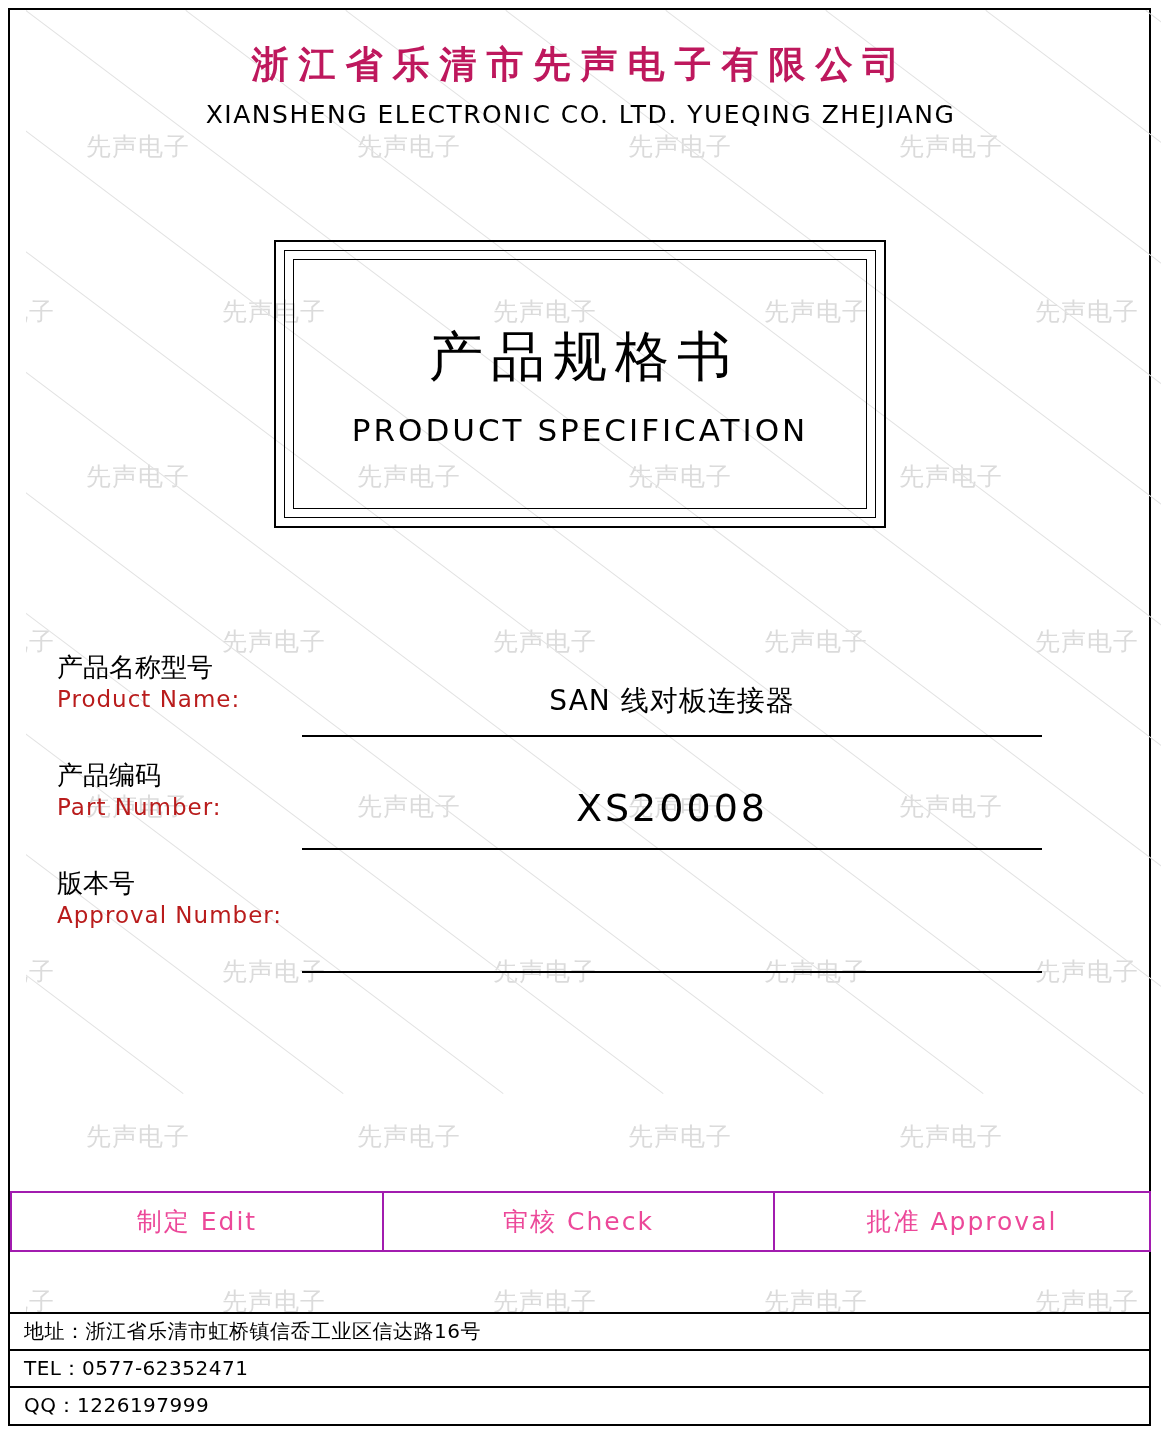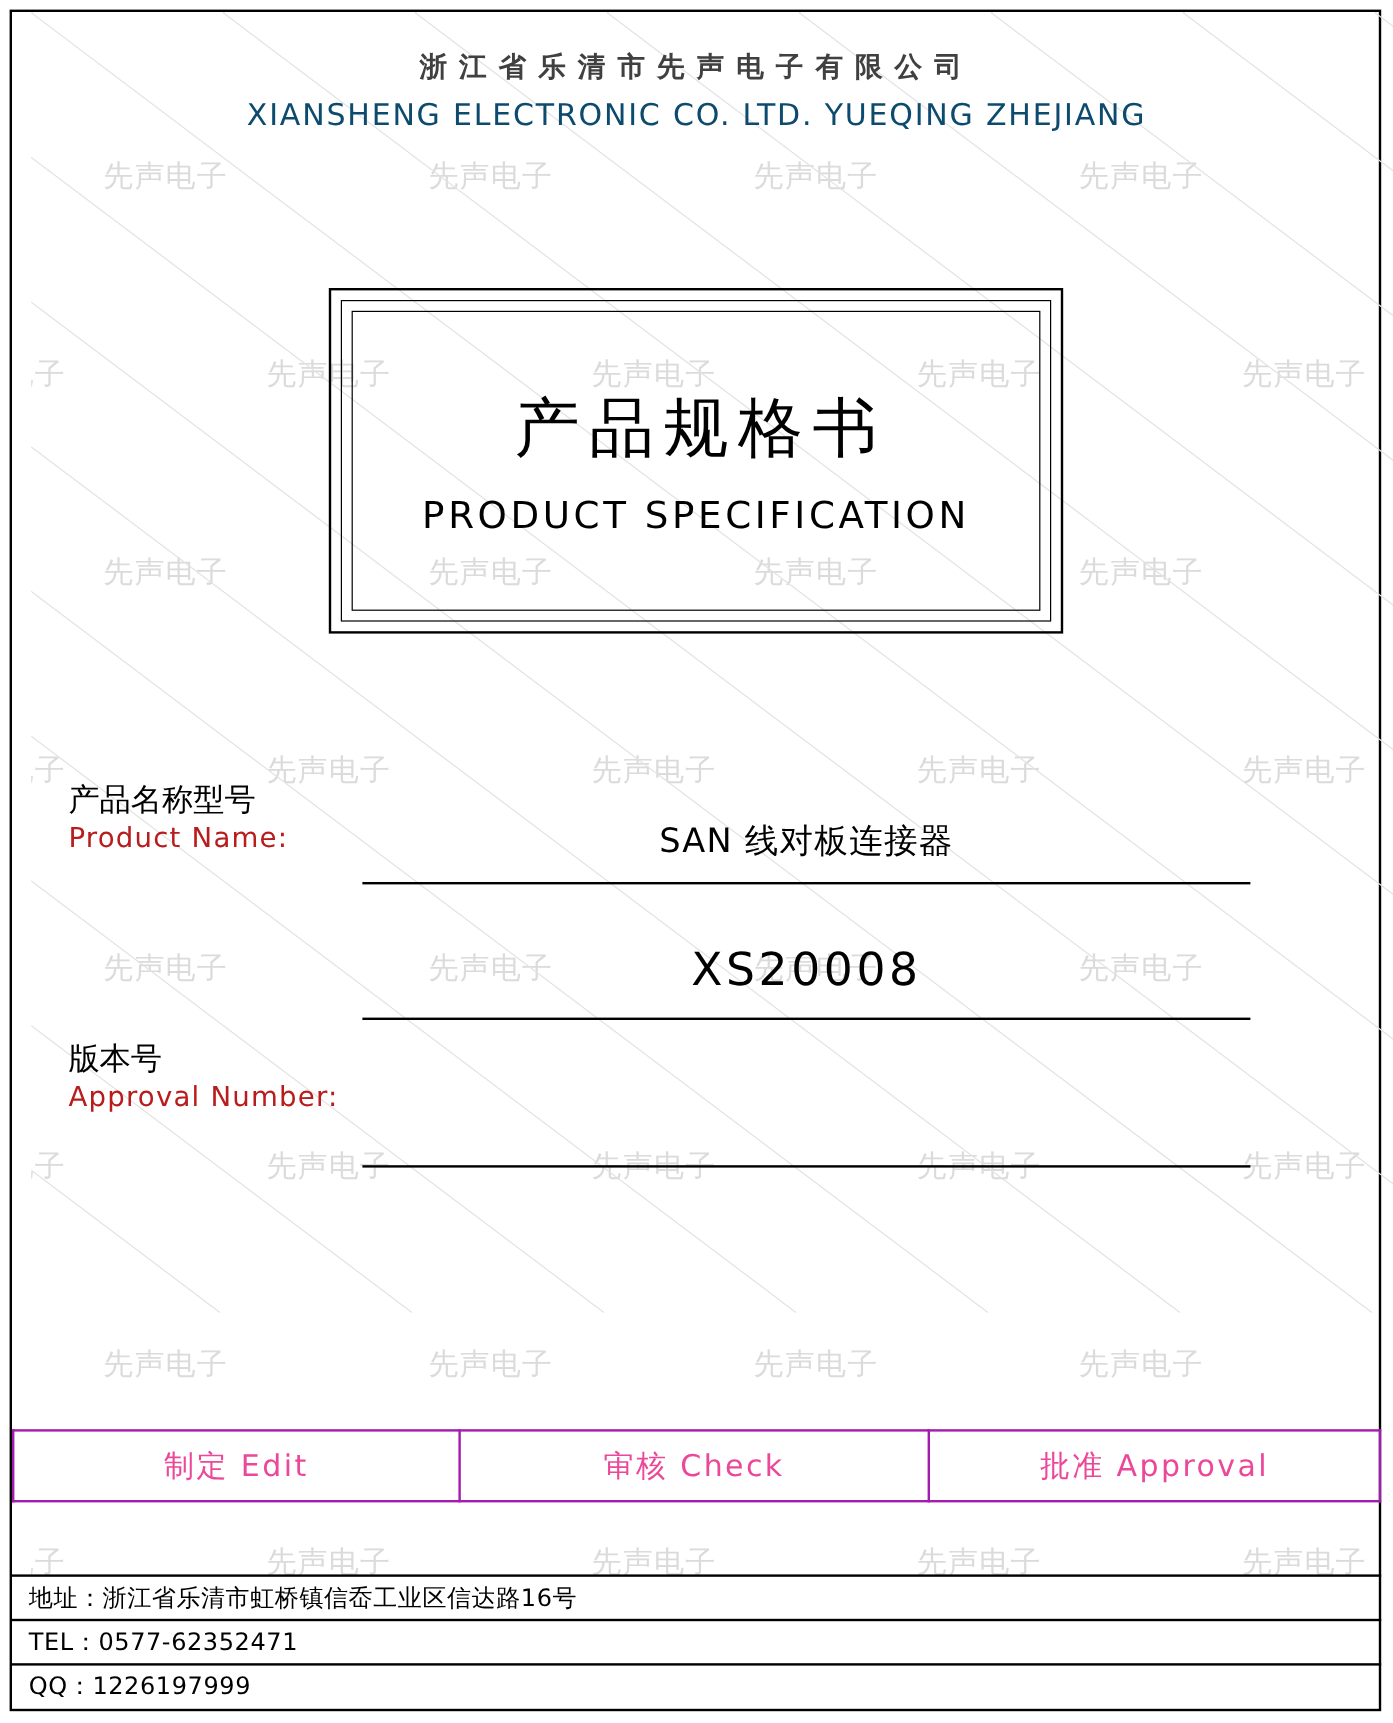--- a/index.html
+++ b/index.html
@@ -61,31 +61,31 @@
   .header {
     position: absolute;
     top: 40px;
     left: 0;
     width: 1161px;
     text-align: center;
     z-index: 10;
   }
   .company-cn {
     font-family: "DejaVu Sans", sans-serif;
-    font-size: 23px;
+    font-size: 37px;
     font-weight: bold;
     letter-spacing: 10px;
-    color: #404040;
+    color: #be185d;
     margin-bottom: 10px;
   }
   .company-en {
     font-family: "DejaVu Sans", sans-serif;
     font-size: 25px;
     letter-spacing: 1.5px;
-    color: #0c4a6e;
+    color: #000000;
   }
 
   
   .title-box-outer {
     position: absolute;
     left: 274px;
     top: 240px;
     width: 612px;
     height: 288px;
     border: 2px solid #000;
@@ -340,20 +340,24 @@
     <div class="field-row">
       <div class="field-label">
         <div class="label-cn">产品名称型号</div>
         <div class="label-en">Product Name:</div>
       </div>
       <div class="field-value v-name">SAN  线对板连接器</div>
       <div class="field-underline u-name"></div>
     </div>
 
     <div class="field-row">
+      <div class="field-label">
+        <div class="label-cn">产品编码</div>
+        <div class="label-en">Part Number:</div>
+      </div>
       <div class="field-value v-part">XS20008</div>
       <div class="field-underline u-part"></div>
     </div>
 
     <div class="field-row">
       <div class="field-label">
         <div class="label-cn">版本号</div>
         <div class="label-en">Approval Number:</div>
       </div>
       <div class="field-underline u-ver"></div>

